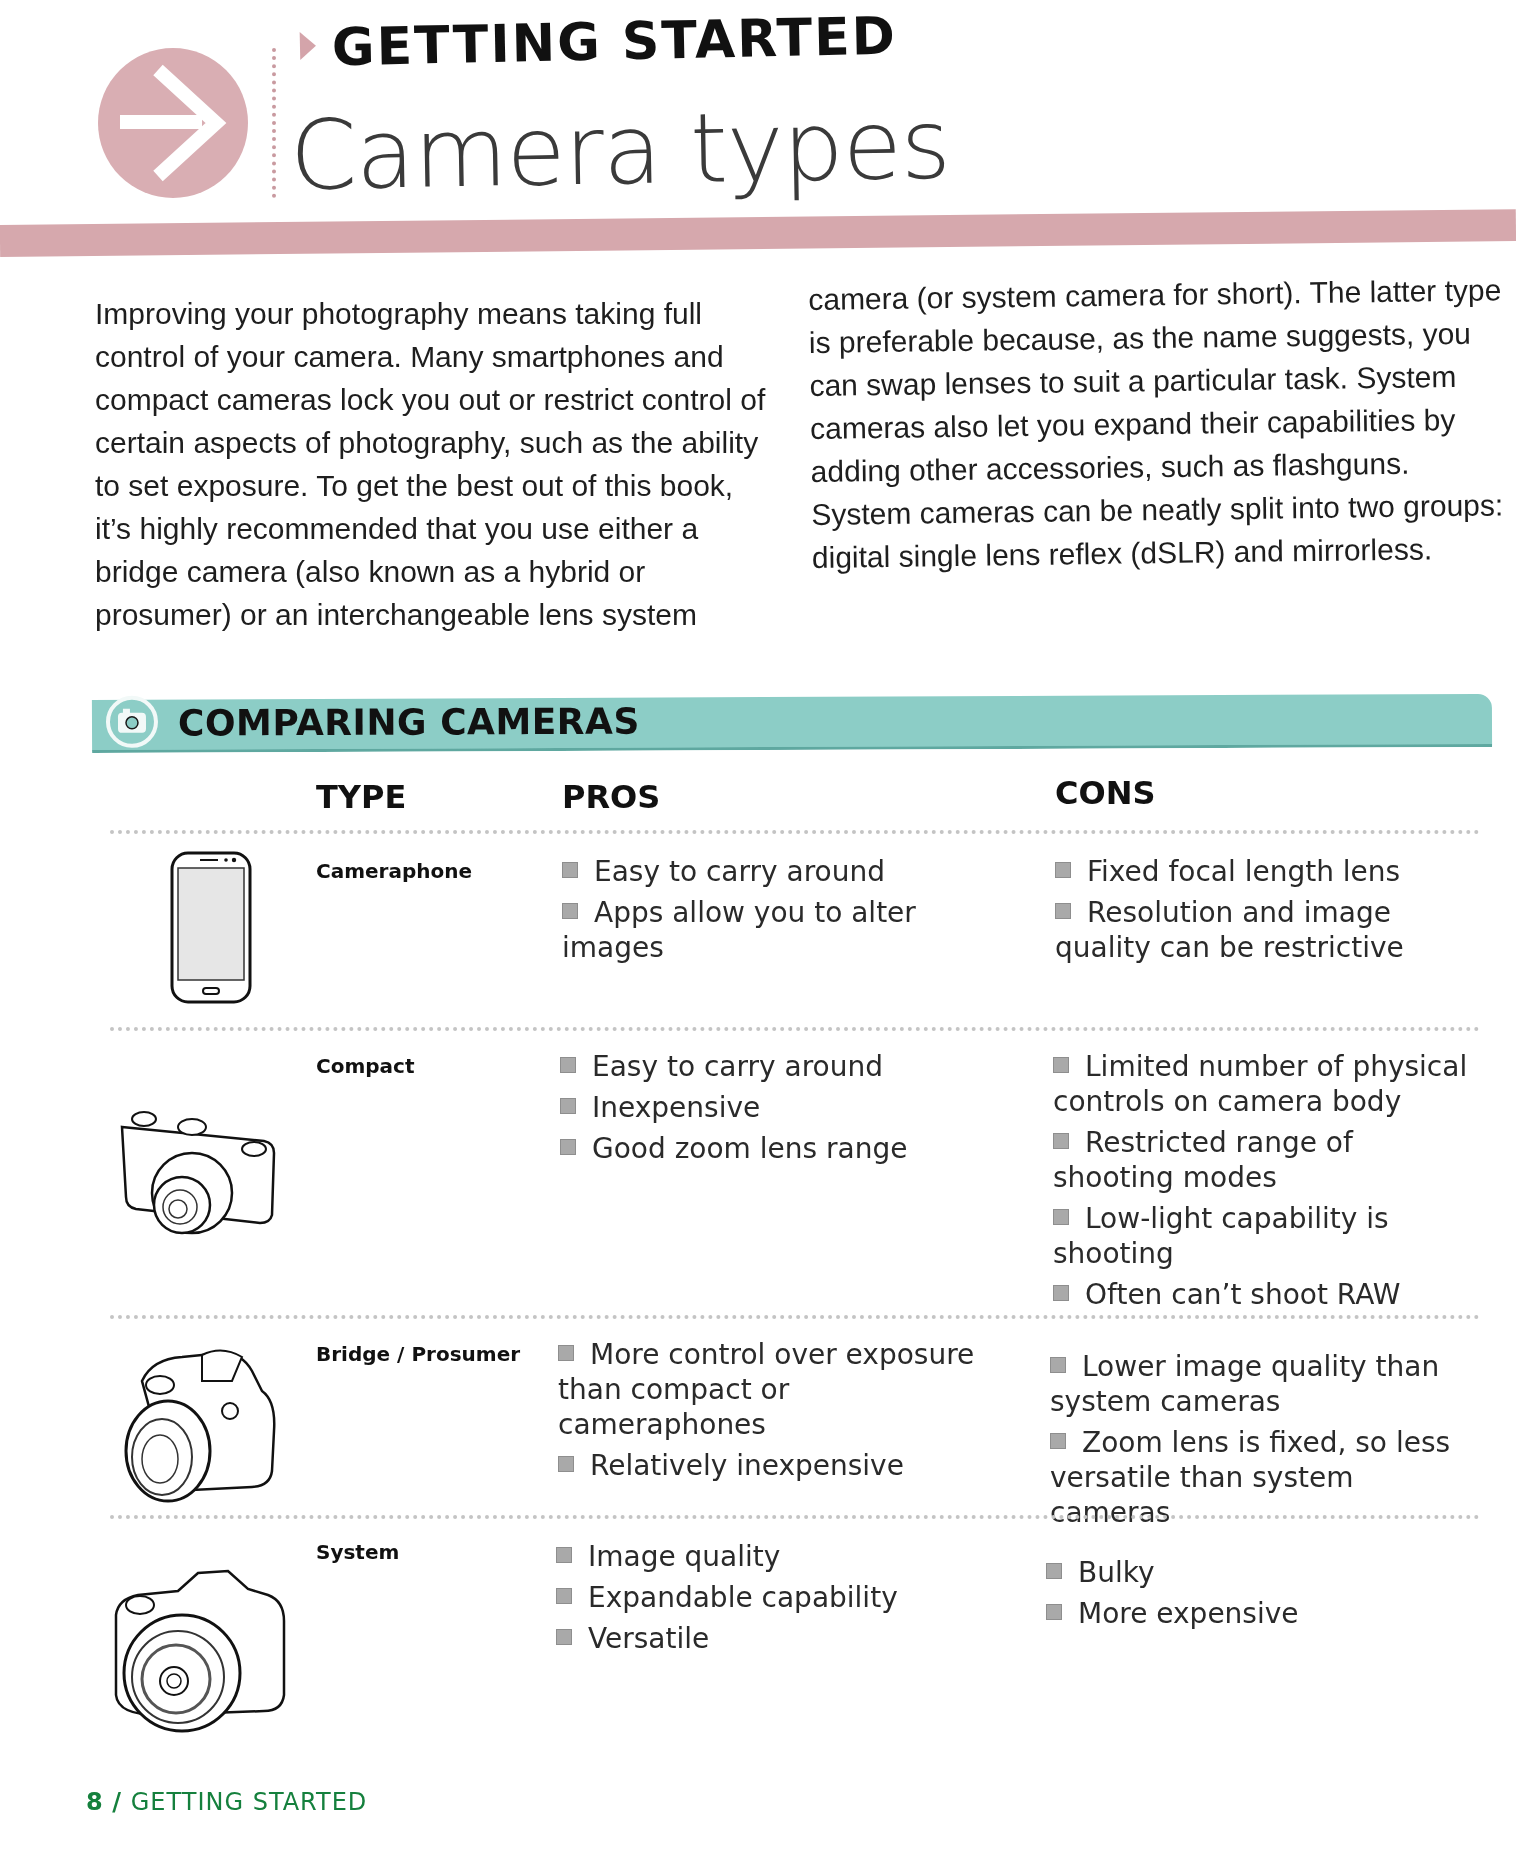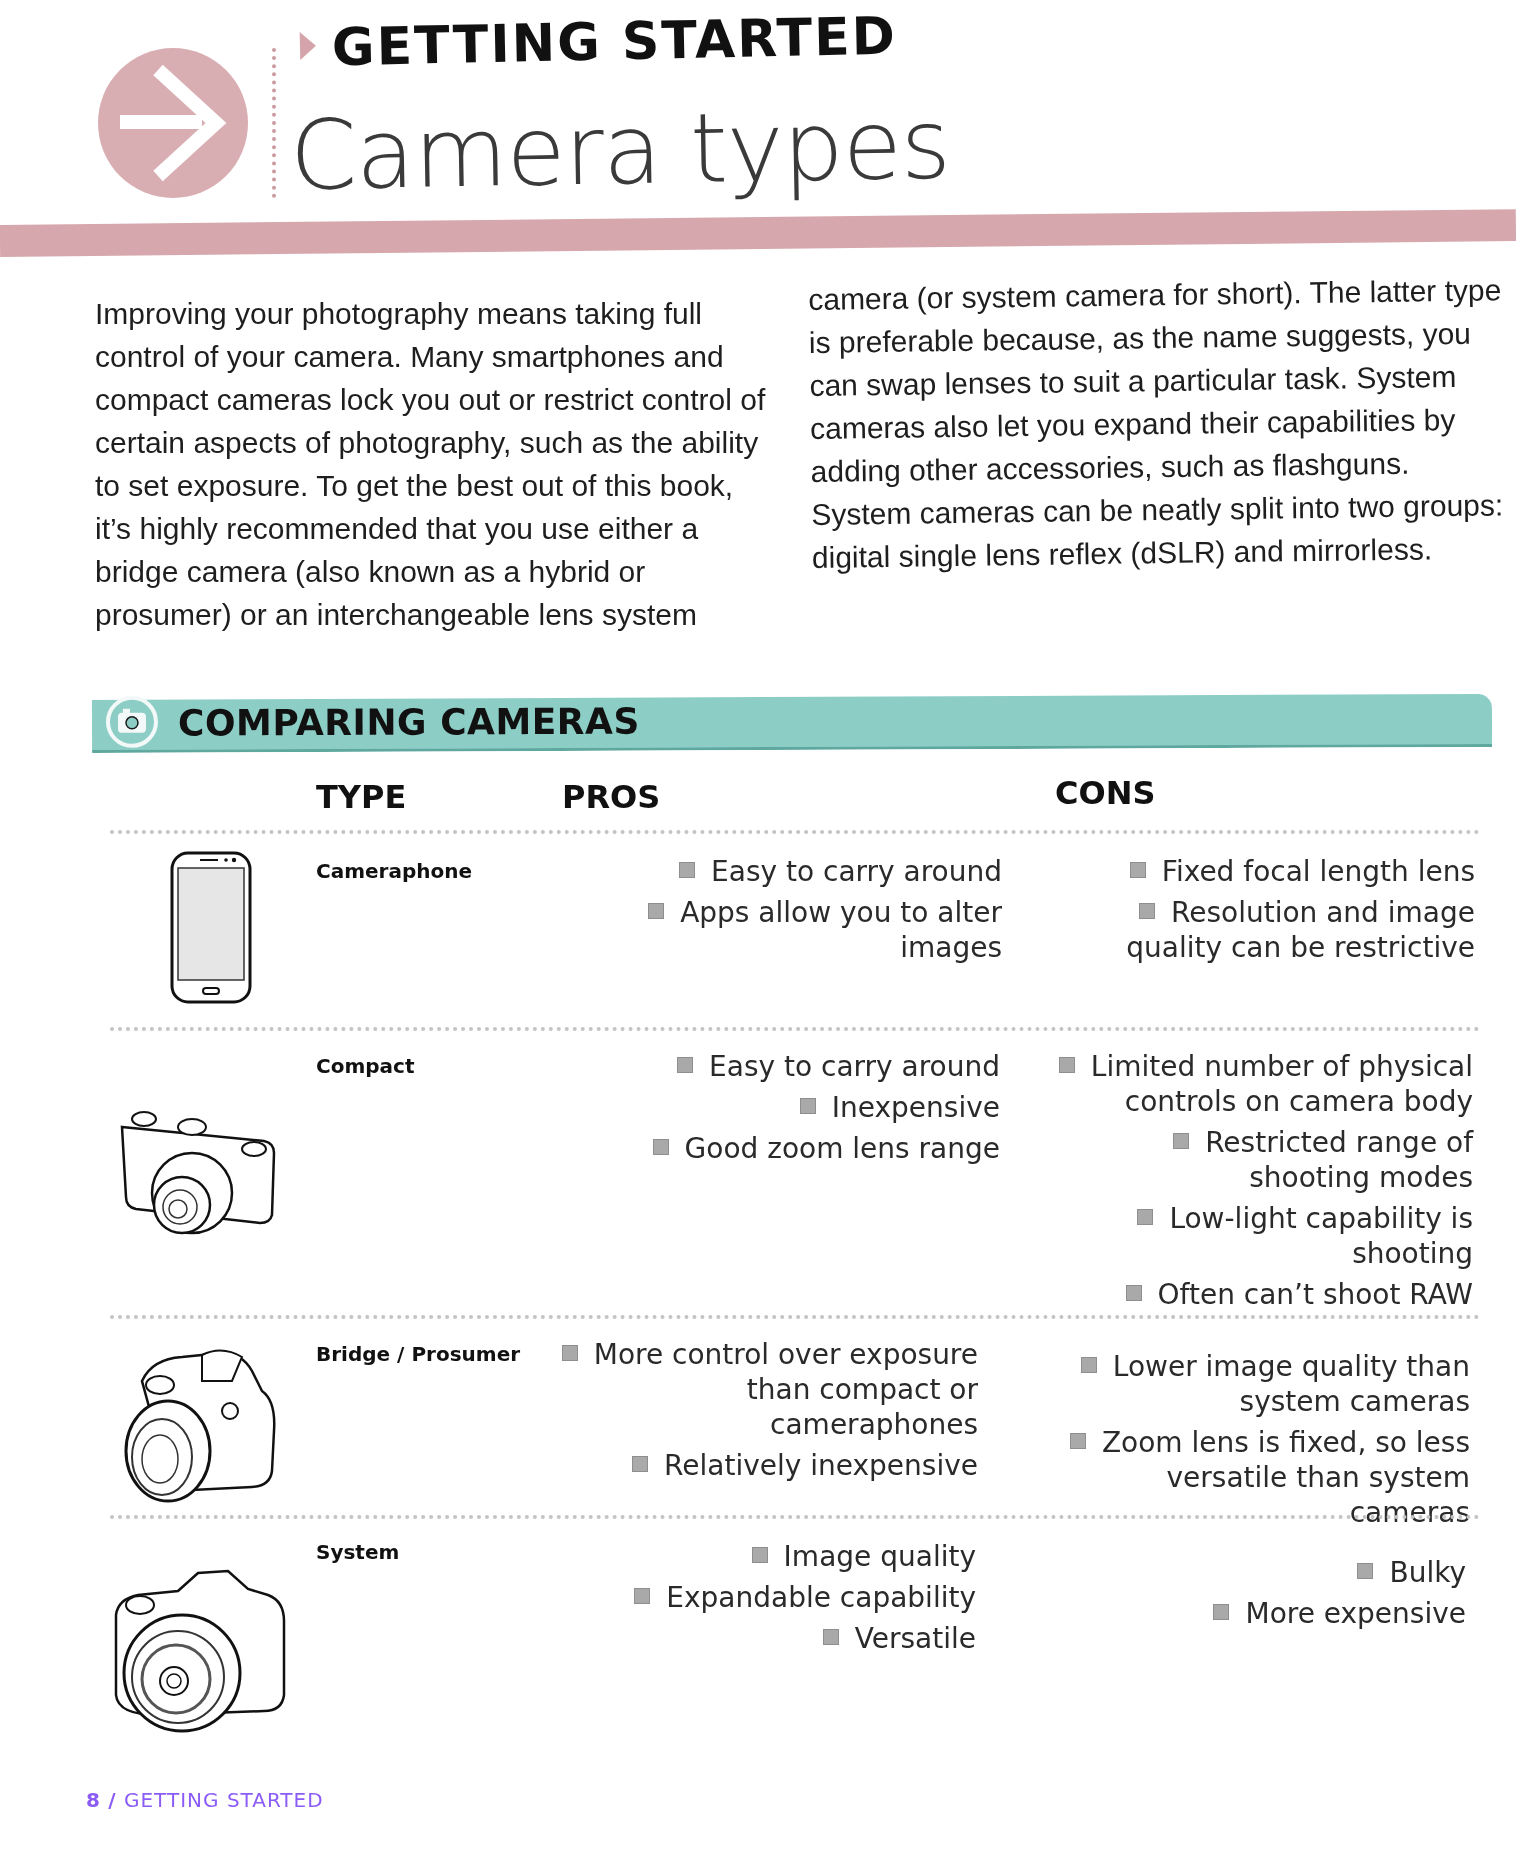--- a/index.html
+++ b/index.html
@@ -15,25 +15,25 @@
   .intro.left{left:95px;width:680px;}
   .intro.right{left:808px;width:700px;top:278px;transform:rotate(-0.8deg);transform-origin:left top;}
   .sec-bar{position:absolute;left:92px;top:700px;width:1400px;height:50px;background:#8ccdc6;border-radius:0 14px 0 0;transform:rotate(-0.25deg);transform-origin:left center;border-bottom:3px solid #5fa8a0;}
   .sec-icon{position:absolute;left:14px;top:-4px;width:52px;height:52px;border-radius:50%;background:#8ccdc6;border:4px solid #f2f9f8;box-sizing:border-box;}
   .sec-title{position:absolute;left:86px;top:3px;font-family:"DejaVu Sans",sans-serif;font-weight:bold;font-size:36px;color:#111;letter-spacing:0.5px;}
   .table{position:absolute;left:100px;top:760px;width:1380px;}
   .hdr{position:absolute;top:18px;font-family:"DejaVu Sans",sans-serif;font-weight:bold;font-size:32px;color:#111;}
   .dotline{position:absolute;left:10px;width:1370px;border-top:4px dotted #c4c4c4;}
   .row{position:absolute;left:0;width:1380px;}
   .type{position:absolute;left:216px;font-family:"DejaVu Sans",sans-serif;font-weight:bold;font-size:20px;line-height:34px;color:#111;}
-  .col{position:absolute;font-family:"DejaVu Sans",sans-serif;font-size:28px;line-height:35px;color:#2a2a2a;text-align:right;}
+  .col{position:absolute;font-family:"DejaVu Sans",sans-serif;font-size:28px;line-height:35px;color:#2a2a2a;}
   .col .item{margin-bottom:6px;}
   .bullet{display:inline-block;width:14px;height:14px;background:#a9a9a9;border:1px solid #8e8e8e;margin-right:16px;vertical-align:middle;position:relative;top:-3px;}
   .illus{position:absolute;left:14px;}
-  .footer{position:absolute;left:86px;top:1788px;font-family:"DejaVu Sans",sans-serif;font-size:20px;letter-spacing:1px;color:#8b5cf6;}
+  .footer{position:absolute;left:86px;top:1788px;font-family:"DejaVu Sans",sans-serif;font-size:24px;letter-spacing:1px;color:#15803d;}
   .footer b{font-weight:bold;}
 </style>
 </head>
 <body>
 
 <div class="circle">
   <svg width="150" height="150" viewBox="0 0 150 150">
     <rect x="22" y="67" width="82" height="14" fill="#ffffff"></rect>
     <polyline points="60,22 118,75 60,128" fill="none" stroke="#ffffff" stroke-width="14"></polyline>
   </svg>

